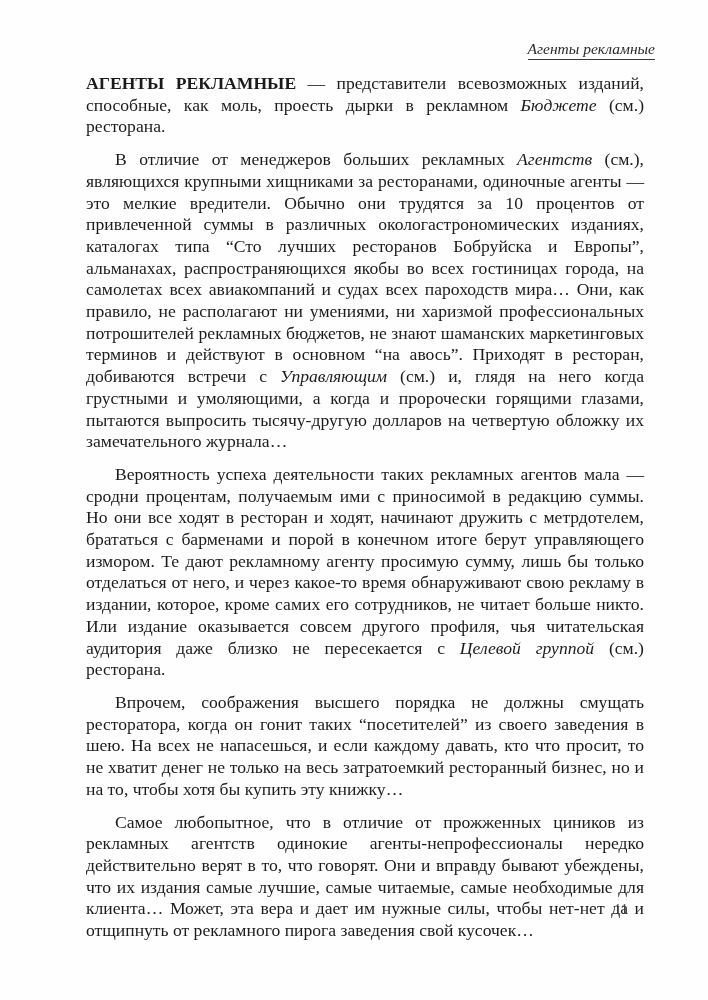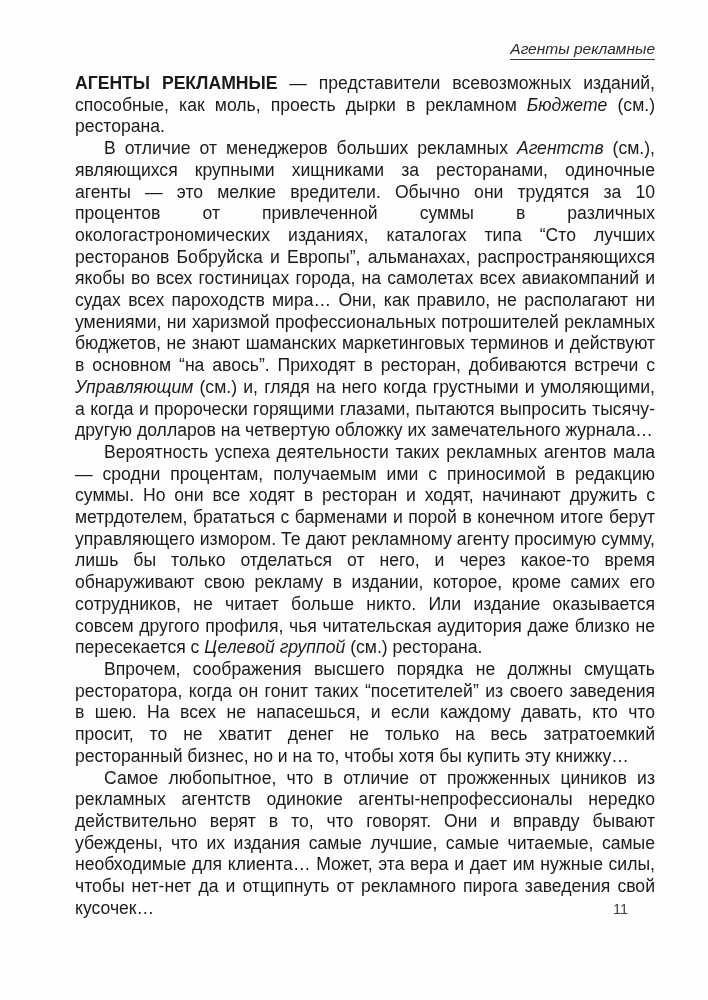--- a/index.html
+++ b/index.html
@@ -5,21 +5,21 @@
   html, body {
     margin: 0;
     padding: 0;
     background: #ffffff;
   }
   .page {
     position: relative;
     width: 708px;
     height: 1000px;
     background: #fefefe;
-    font-family: Liberation Sans, sans-serif;
+    font-family: Liberation Serif, serif;
     color: #1b1b1b;
     overflow: hidden;
   }
   .content {
     position: absolute;
     left: 75px;
     top: 40px;
     width: 580px;
   }
   .running-head {
@@ -35,21 +35,21 @@
     padding-bottom: 2px;
   }
   .body-text {
     font-size: 17.6px;
     line-height: 21.7px;
     text-align: justify;
     hyphens: auto;
     -webkit-hyphens: auto;
   }
   .body-text p {
-    margin: 0;
+    margin: 11px;
     padding: 0;
     text-indent: 29px;
   }
   .body-text p.no-indent {
     text-indent: 0;
   }
   .headword {
     font-weight: bold;
   }
   .italic {

